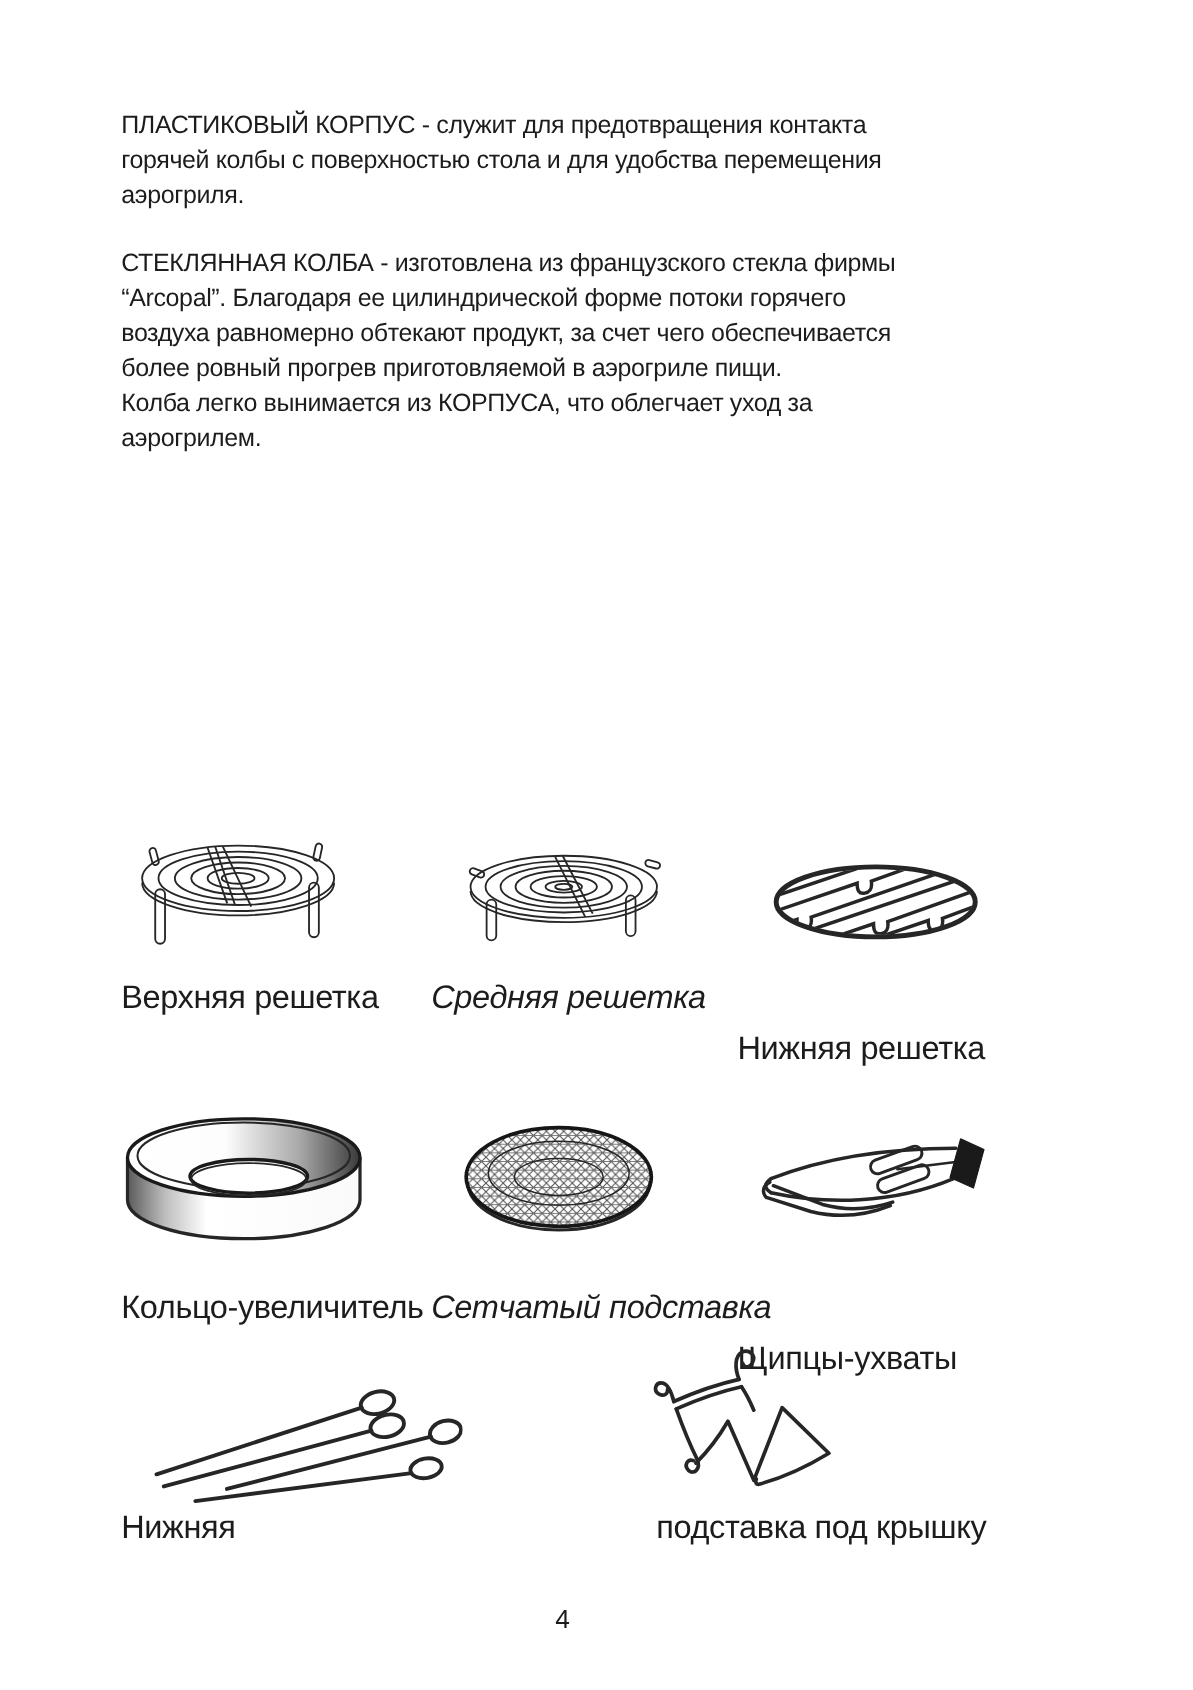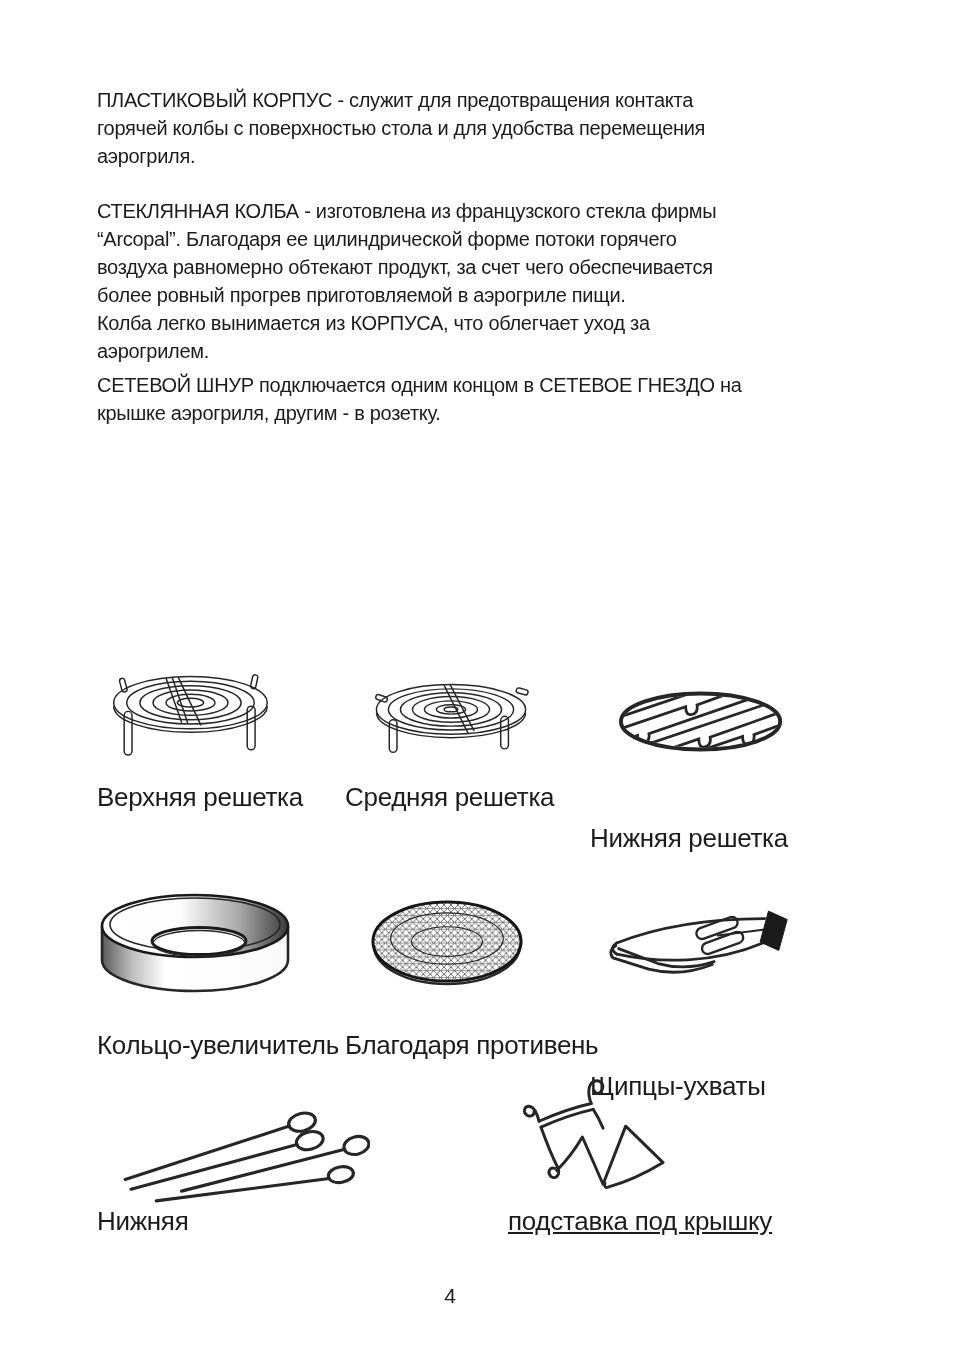--- a/index.html
+++ b/index.html
@@ -28,43 +28,41 @@
   .fig{position:absolute;}
   .fig svg{display:block;width:100%;height:100%;}
   .item-label{
     position:absolute;
     font-size:26px;letter-spacing:-0.3px;
     white-space:nowrap;
   }
   .row1-label{top:782px;}
   .row2-label{top:1030px;text-align:center;}
   .row3-label{top:1206px;}
-  .col1{left:97px;} .col2{left:345px;} .col3{left:590px;margin-top:41px;}
+  .col1{left:97px;} .col2{left:345px;font-style:italic;} .col3{left:590px;margin-top:41px;}
   .page-number{
     position:absolute;left:0;top:1284px;width:900px;
     text-align:center;font-size:21px;
   }
   .ln{stroke:#262626;fill:none;}
 </style>
 </head>
 <body>
 
 <div class="page">
 
   <div class="para para1">ПЛАСТИКОВЫЙ КОРПУС - служит для предотвращения контакта
 горячей колбы с поверхностью стола и для удобства перемещения
 аэрогриля.</div>
   <div class="para para2">СТЕКЛЯННАЯ КОЛБА -  изготовлена из французского стекла фирмы
 “Arcopal”. Благодаря ее цилиндрической форме потоки горячего
 воздуха  равномерно обтекают продукт, за счет чего обеспечивается
 более ровный прогрев приготовляемой в аэрогриле пищи.
 Колба легко вынимается из  КОРПУСА, что облегчает уход за
 аэрогрилем.</div>
-  <div class="para para3">СЕТЕВОЙ ШНУР подключается одним концом в СЕТЕВОЕ ГНЕЗДО на
-крышке аэрогриля, другим - в розетку.</div>
 
 
   <div class="fig" style="left:103px;top:666px;width:175px;height:96px;">
     <svg viewBox="0 0 200 110">
       <g class="ln" stroke-width="1.7">
         <rect x="24" y="52" width="9" height="50" rx="4.5"></rect>
         <rect x="165" y="46" width="9" height="50" rx="4.5"></rect>
         <rect x="20" y="14" width="6" height="16" rx="3" transform="rotate(-15 23 22)"></rect>
         <rect x="170" y="10" width="6" height="16" rx="3" transform="rotate(12 173 18)"></rect>
         <path d="M 12,46 A 88,30 0 0,0 188,46"></path>
@@ -178,21 +176,21 @@
       </g>
       <g class="ln" stroke-width="2.5">
         <rect x="98" y="26" width="46" height="12" rx="6" transform="rotate(-20 121 32)"></rect>
         <rect x="104" y="42" width="46" height="12" rx="6" transform="rotate(-20 127 48)"></rect>
       </g>
       <polygon points="176,14 196,23 187,56 167,47" fill="#1a1a1a" stroke="#1a1a1a" stroke-linejoin="round"></polygon>
     </svg>
   </div>
 
   <div class="item-label row2-label col1">Кольцо-увеличитель</div>
-  <div class="item-label row2-label col2">Благодаря противень</div>
+  <div class="item-label row2-label col2">Сетчатый подставка</div>
   <div class="item-label row2-label col3">Щипцы-ухваты</div>
 
   <div class="fig" style="left:98px;top:1086px;width:272px;height:117px;">
     <svg viewBox="0 0 280 120">
       <g class="ln" stroke-width="3.2" stroke-linecap="round">
         <line x1="28" y1="96" x2="197" y2="41"></line>
         <ellipse cx="210" cy="37" rx="14" ry="9" transform="rotate(-14 210 37)"></ellipse>
         <line x1="34" y1="106" x2="205" y2="60"></line>
         <ellipse cx="218" cy="56" rx="14" ry="9" transform="rotate(-14 218 56)"></ellipse>
         <line x1="86" y1="108" x2="254" y2="65"></line>
@@ -211,17 +209,17 @@
         <path d="M 29,56 C 47,48 64,42 82,38"></path>
         <path d="M 80,32 C 76,22 77,13 82,10 C 88,7 94,12 91,18 C 89,23 84,23 83,19"></path>
         <path d="M 29,56 C 34,70 40,85 46,97 C 49,104 44,110 39,106 C 35,102 38,96 43,98"></path>
         <path d="M 82,38 C 86,44 89,50 92,57"></path>
         <path d="M 45,100 C 55,90 64,78 71,66 L 92,114 L 115,55 L 153,92 C 135,103 115,112 97,117 C 94,118 93,116 94,113"></path>
       </g>
     </svg>
   </div>
 
   <div class="item-label row3-label col1">Нижняя</div>
-  <div class="item-label row3-label" style="left:508px;text-decoration:underline;">подставка под крышку</div>
+  <div class="item-label row3-label" style="left:525px;">подставка под крышку</div>
 
   <div class="page-number">4</div>
 
 </div>
 
 </body></html>

